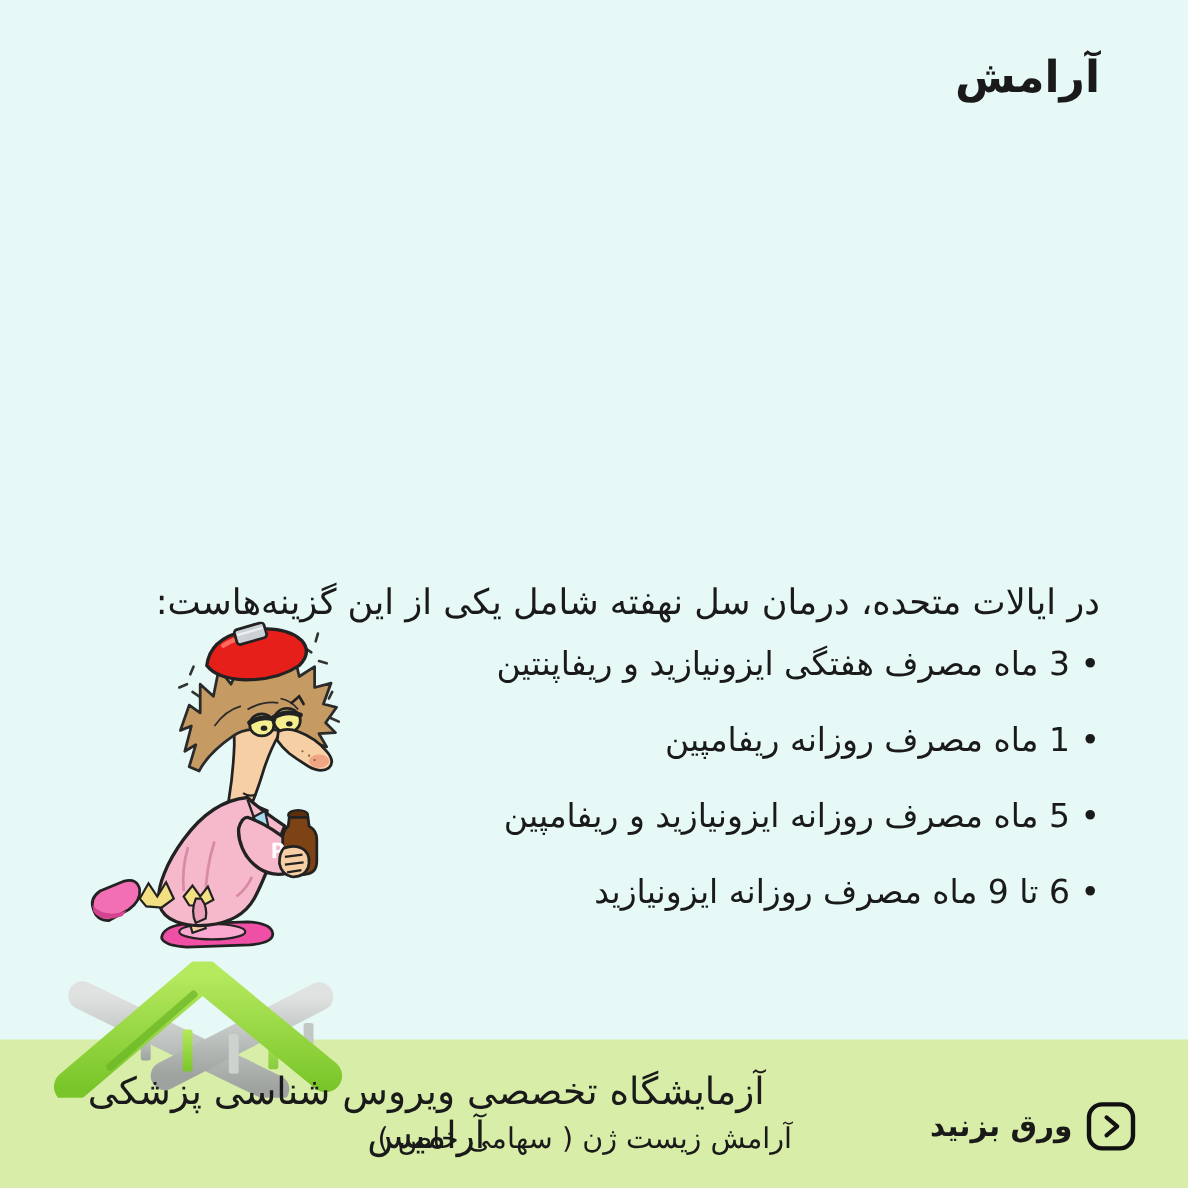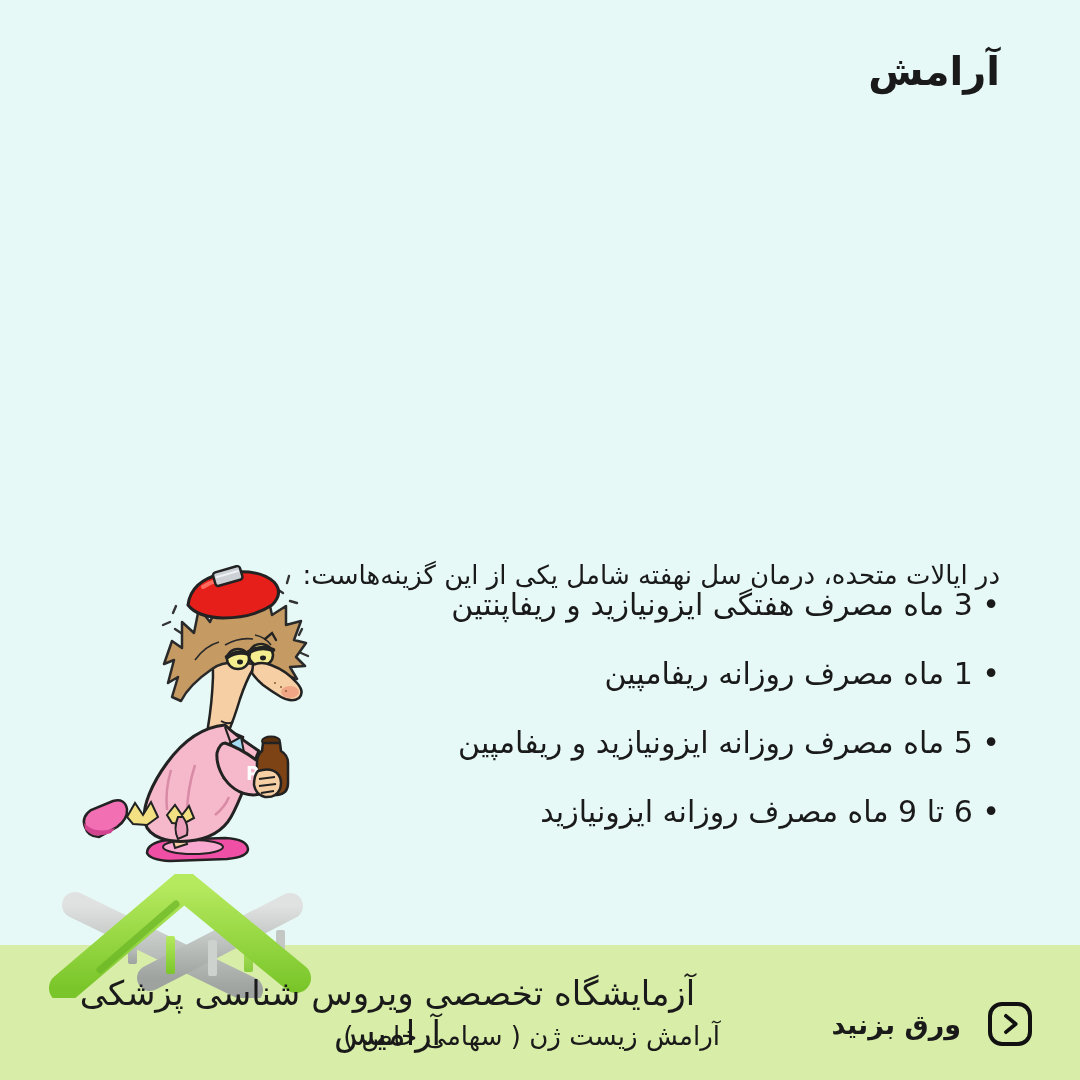--- a/index.html
+++ b/index.html
@@ -9,29 +9,29 @@
     width:1080px;height:1080px;
     background:#e6f9f7;
     overflow:hidden;
     color:#1a1a1a;
     direction:rtl;
   }
   .abs{position:absolute;}
   .page-title{top:48px;right:80px;font-size:40px;font-weight:bold;}
   .page-subtitle{top:190px;right:80px;font-size:30px;}
   .para{top:318px;right:80px;left:80px;text-align:right;font-size:30px;line-height:64px;}
-  .list-intro{top:560px;right:80px;font-size:26px;}
+  .list-intro{top:528px;right:80px;font-size:32px;}
   .options{top:588px;right:80px;left:80px;text-align:right;font-size:30px;}
   .option-row{line-height:34px;margin-bottom:35px;}
   .footer-band{left:0;top:945px;width:1080px;height:135px;background:#d8eda8;z-index:1;}
   .logo{left:48px;top:874px;z-index:2;}
   .cartoon{left:75px;top:565px;}
   .lab-title{left:55px;top:973px;width:665px;text-align:center;font-size:34px;font-weight:400;z-index:3;}
   .lab-subtitle{left:55px;top:1021px;width:665px;text-align:right;font-size:26px;z-index:3;}
-  .pager{right:48px;top:1002px;z-index:3;display:flex;align-items:center;gap:27px;cursor:pointer;}
+  .pager{right:48px;top:1002px;z-index:3;display:flex;align-items:center;gap:13px;cursor:pointer;}
   .pager-icon{width:44px;height:44px;border:4px solid #111;border-radius:14px;box-sizing:border-box;
     display:flex;align-items:center;justify-content:center;background:transparent;}
   .pager-label{font-size:27px;font-weight:bold;white-space:nowrap;}
 </style>
 </head>
 <body>
 
 <div class="page">
 
   <div class="abs page-title">آرامش</div>

